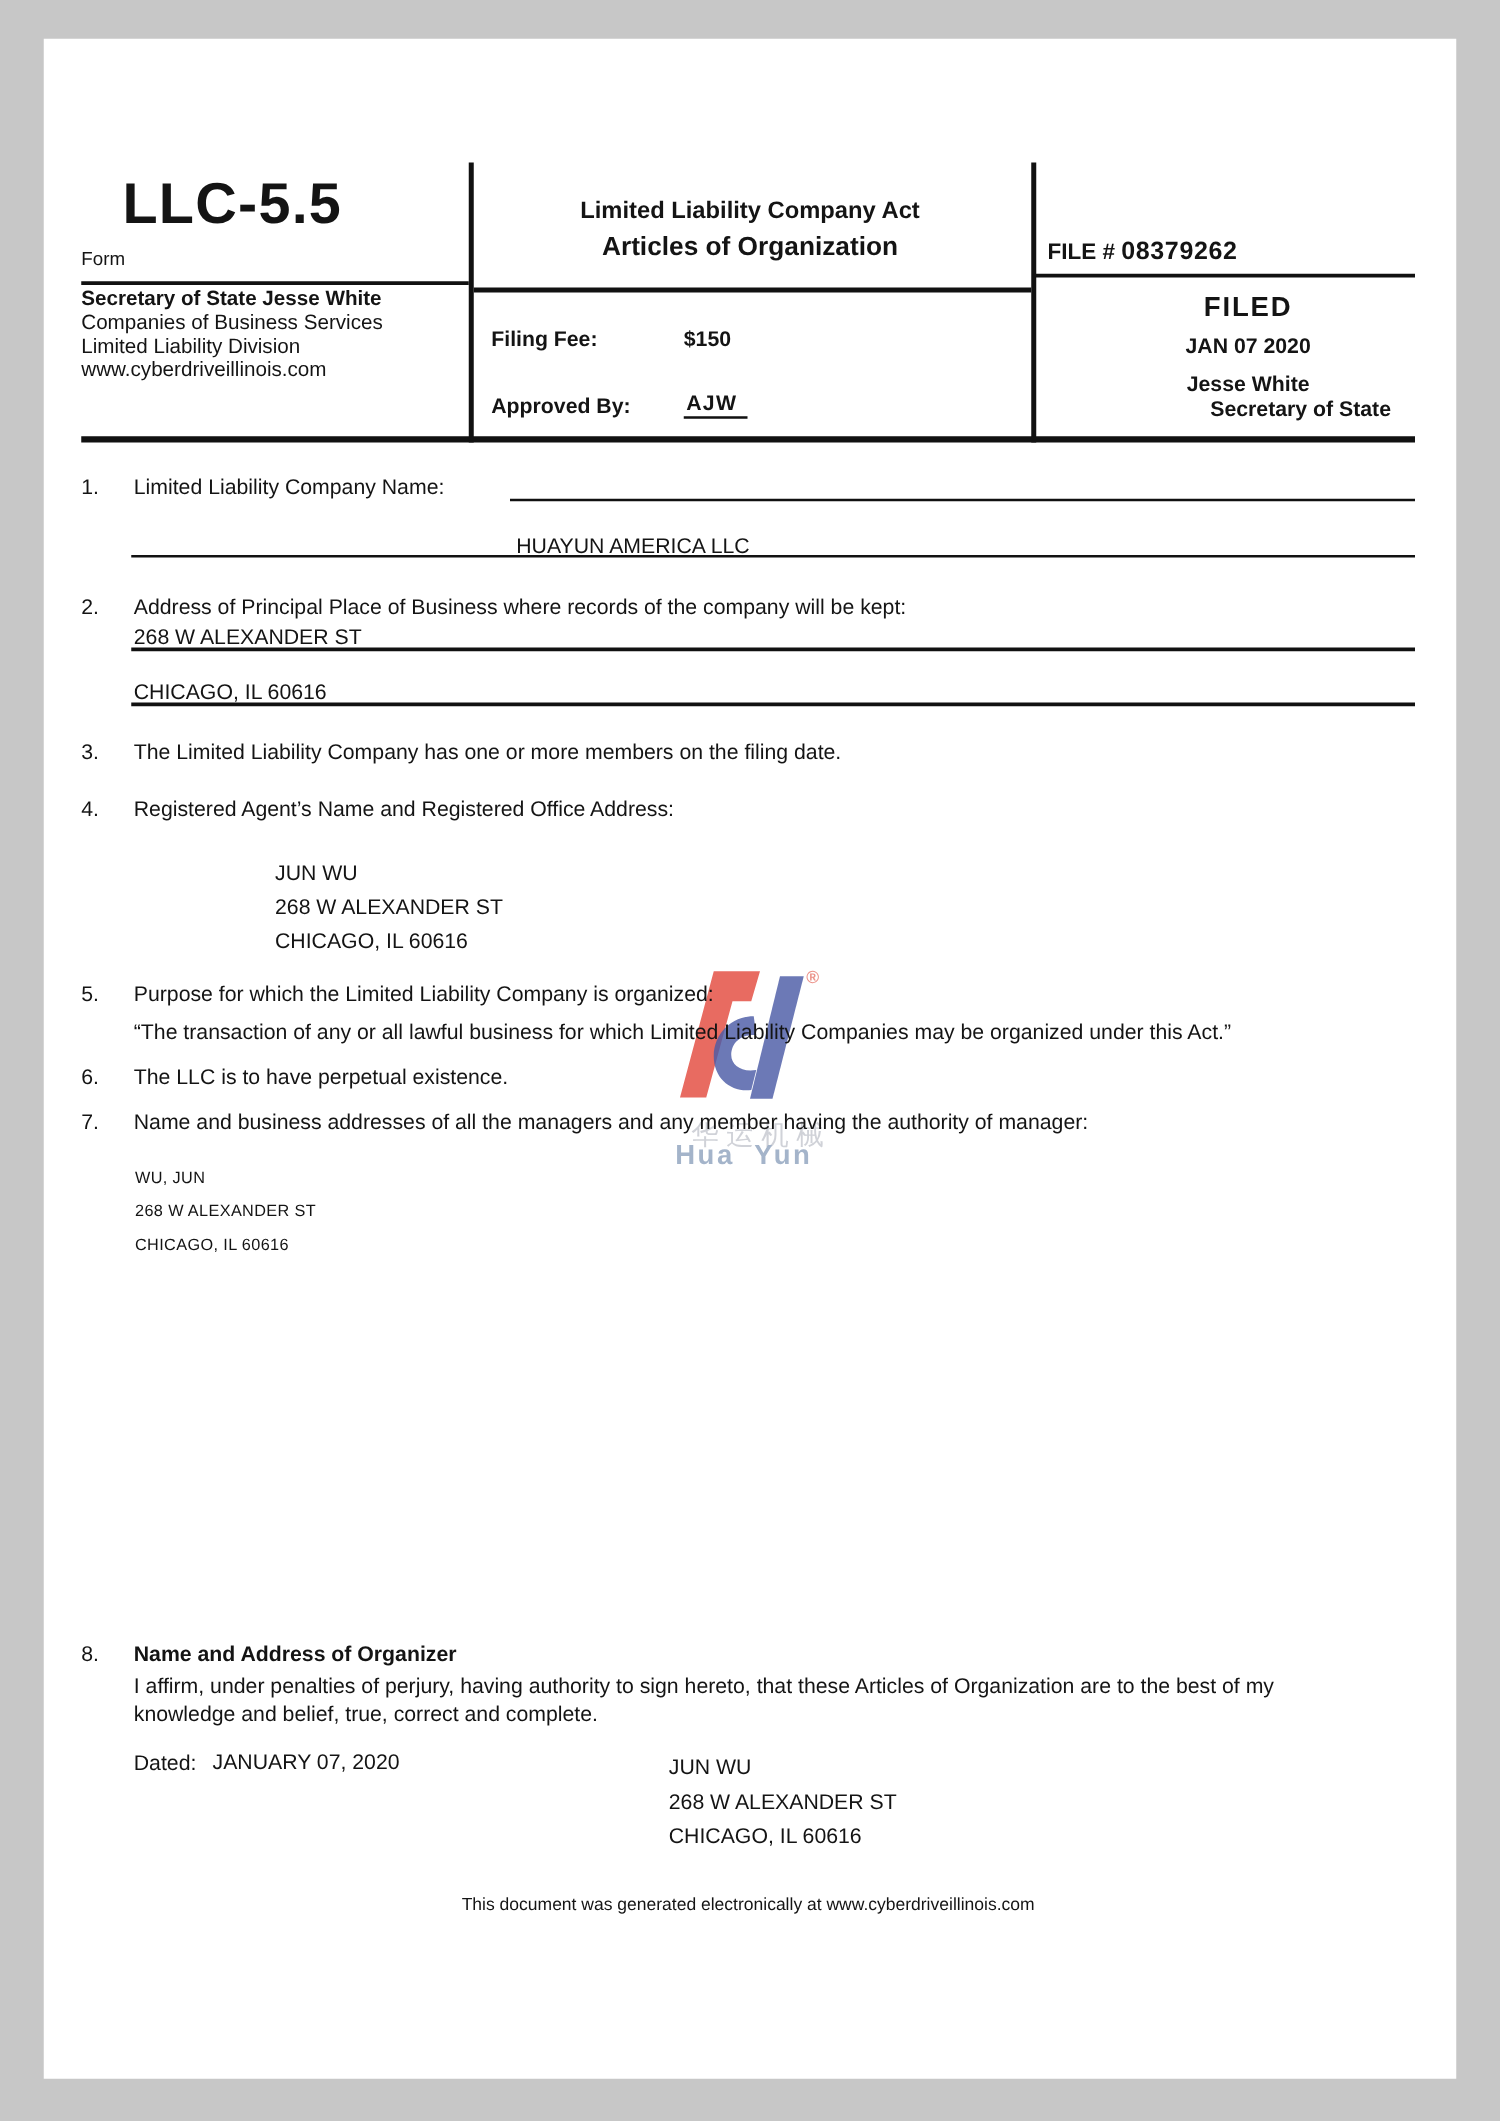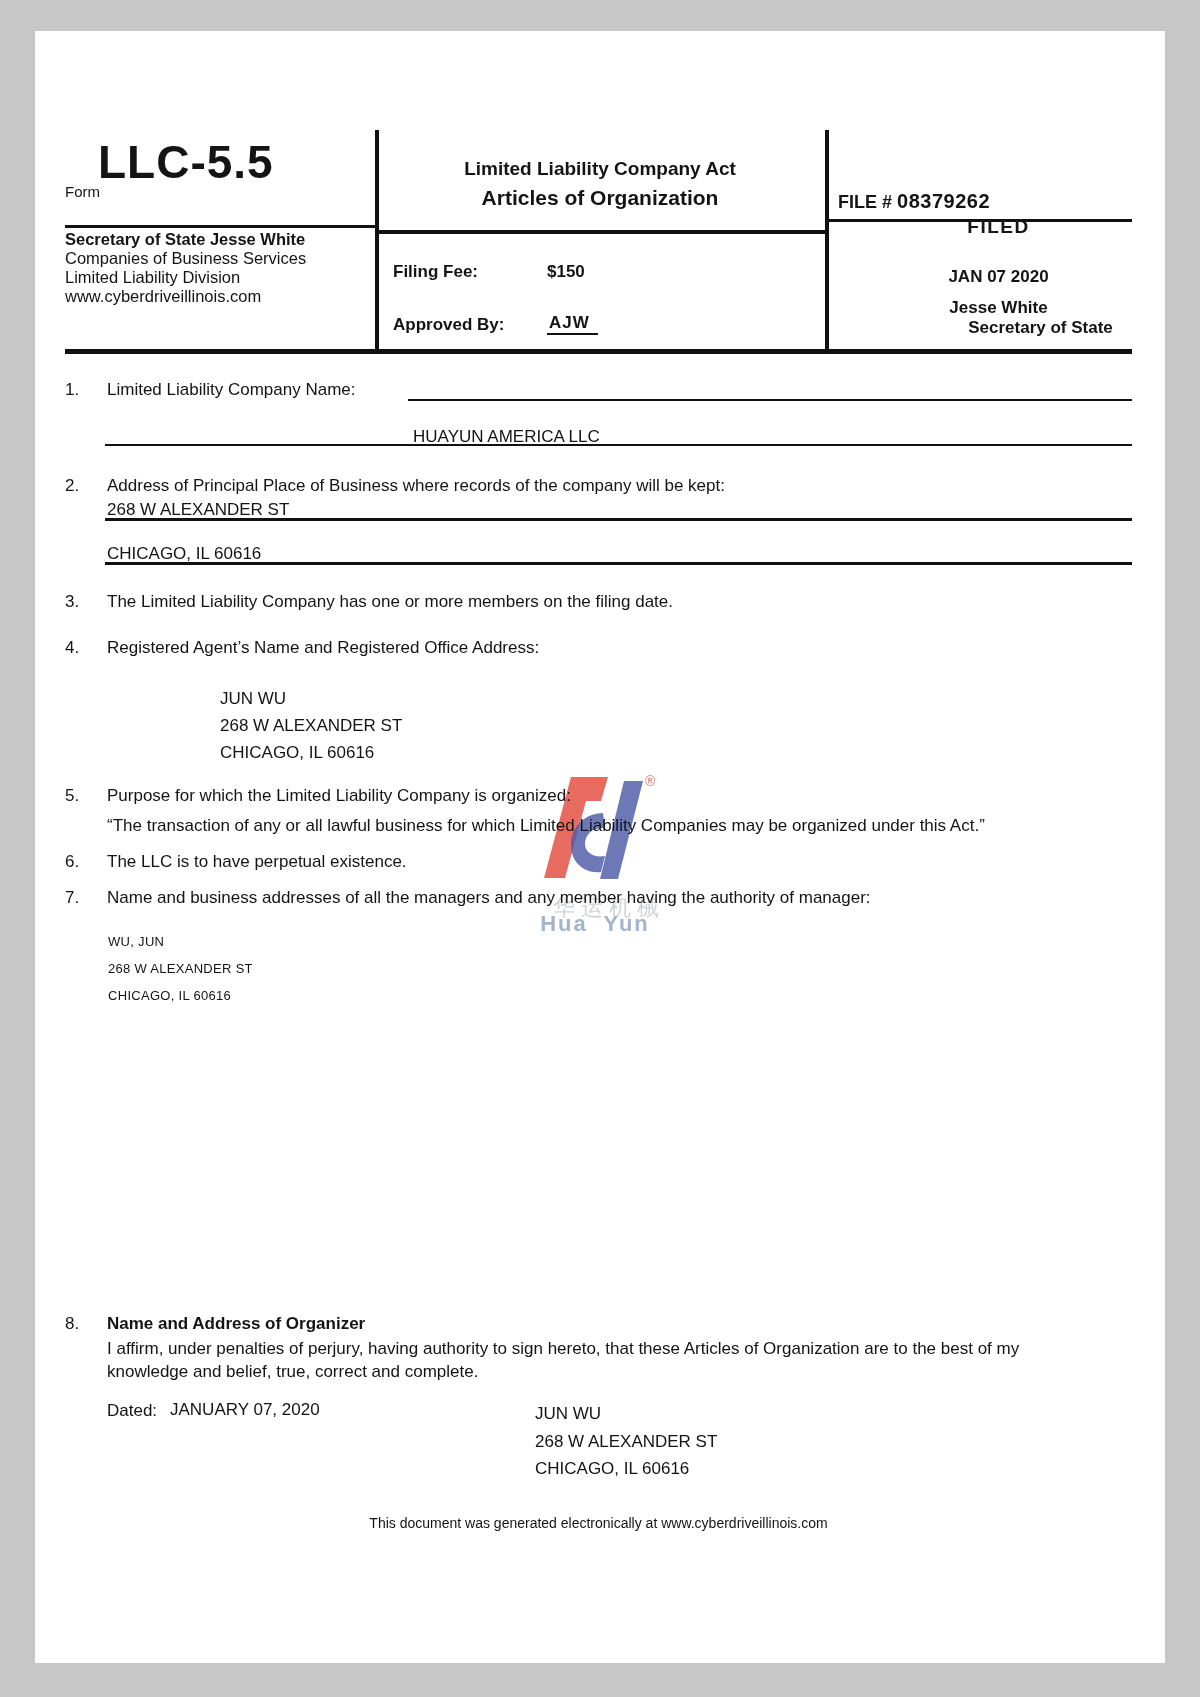--- a/index.html
+++ b/index.html
@@ -15,41 +15,41 @@
     position:absolute;left:35px;top:31px;
     width:1130px;height:1632px;
     background:#ffffff;
   }
   .abs{position:absolute;white-space:nowrap;}
   .b{font-weight:bold;}
   .hline{position:absolute;background:#111;height:2px;}
   .vline{position:absolute;background:#111;width:4px;}
 
   
-  .form-label{left:30px;top:152px;font-size:15px;}
+  .form-label{left:30px;top:168px;font-size:15px;}
   .form-number{left:63px;top:104px;font-size:46px;font-weight:bold;letter-spacing:1px;}
   .left-rule{left:30px;top:194px;width:310px;height:3px;}
   .issuer{left:30px;top:199px;font-size:16.5px;line-height:19px;white-space:nowrap;position:absolute;}
   .divider{top:99px;height:224px;}
   .d1{left:340px;}
   .d2{left:790px;}
   .title-line{left:340px;width:450px;text-align:center;font-weight:bold;}
   .t1{top:101px;font-size:19px;}
   .t2{top:127px;font-size:19px;}
   .t3{top:155px;font-size:21px;}
   .center-rule{left:344px;top:199px;width:446px;height:4px;}
   .fee-label{left:358px;top:231px;font-size:17px;font-weight:bold;}
   .fee-value{left:512px;top:231px;font-size:17px;font-weight:bold;}
   .appr-label{left:358px;top:284px;font-size:17px;font-weight:bold;}
   .appr-value{left:512px;top:282px;font-size:17px;font-weight:bold;border-bottom:2.5px solid #111;padding:0 8px 0 2px;letter-spacing:1px;}
   .file-row{left:803px;top:159px;font-size:18px;font-weight:bold;}
   .file-num{font-size:20px;letter-spacing:.5px;}
   .right-rule{left:793px;top:188px;width:304px;height:3px;}
   .filed-line{left:790px;width:347px;text-align:center;font-weight:bold;}
-  .f1{top:185px;font-size:19px;letter-spacing:1.5px;}
+  .f1{top:202px;font-size:22px;letter-spacing:1.5px;}
   .f2{top:236px;font-size:17px;}
   .f3{top:267px;font-size:17px;}
   .f4{top:287px;font-size:17px;margin-left:42px;}
   .thick-rule{left:30px;top:318px;width:1067px;height:5px;background:#111;position:absolute;}
 
   
   .it{font-size:17px;}
   .num{left:30px;}
   .lbl{left:72px;}
 

